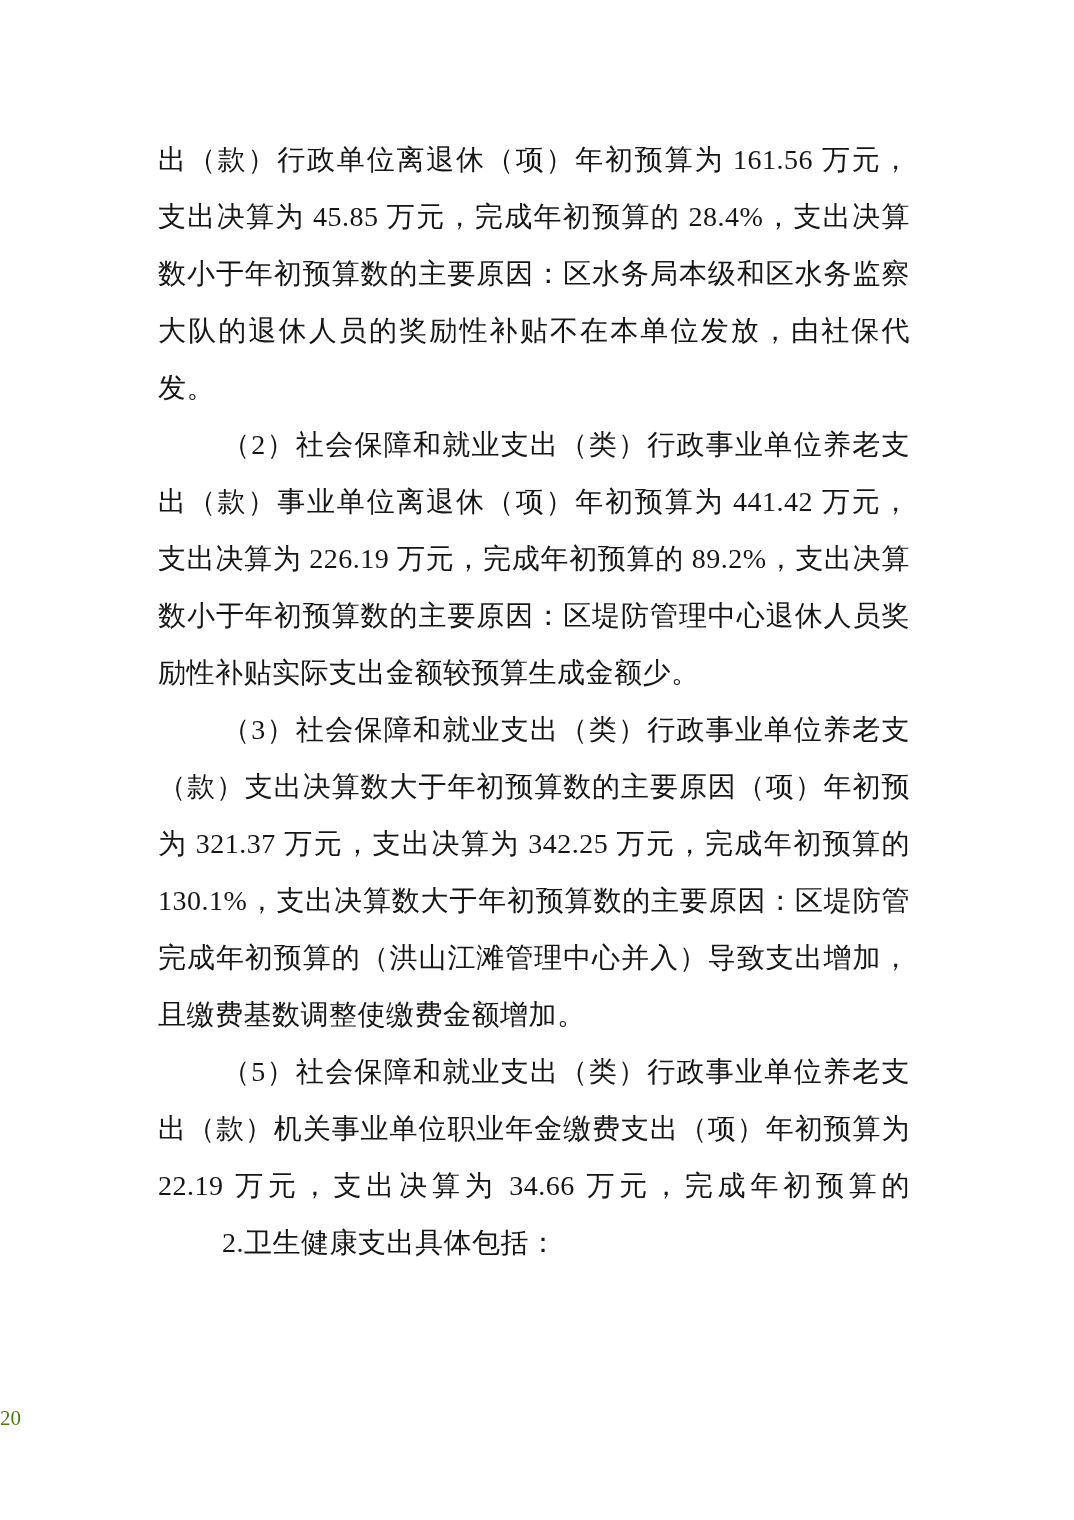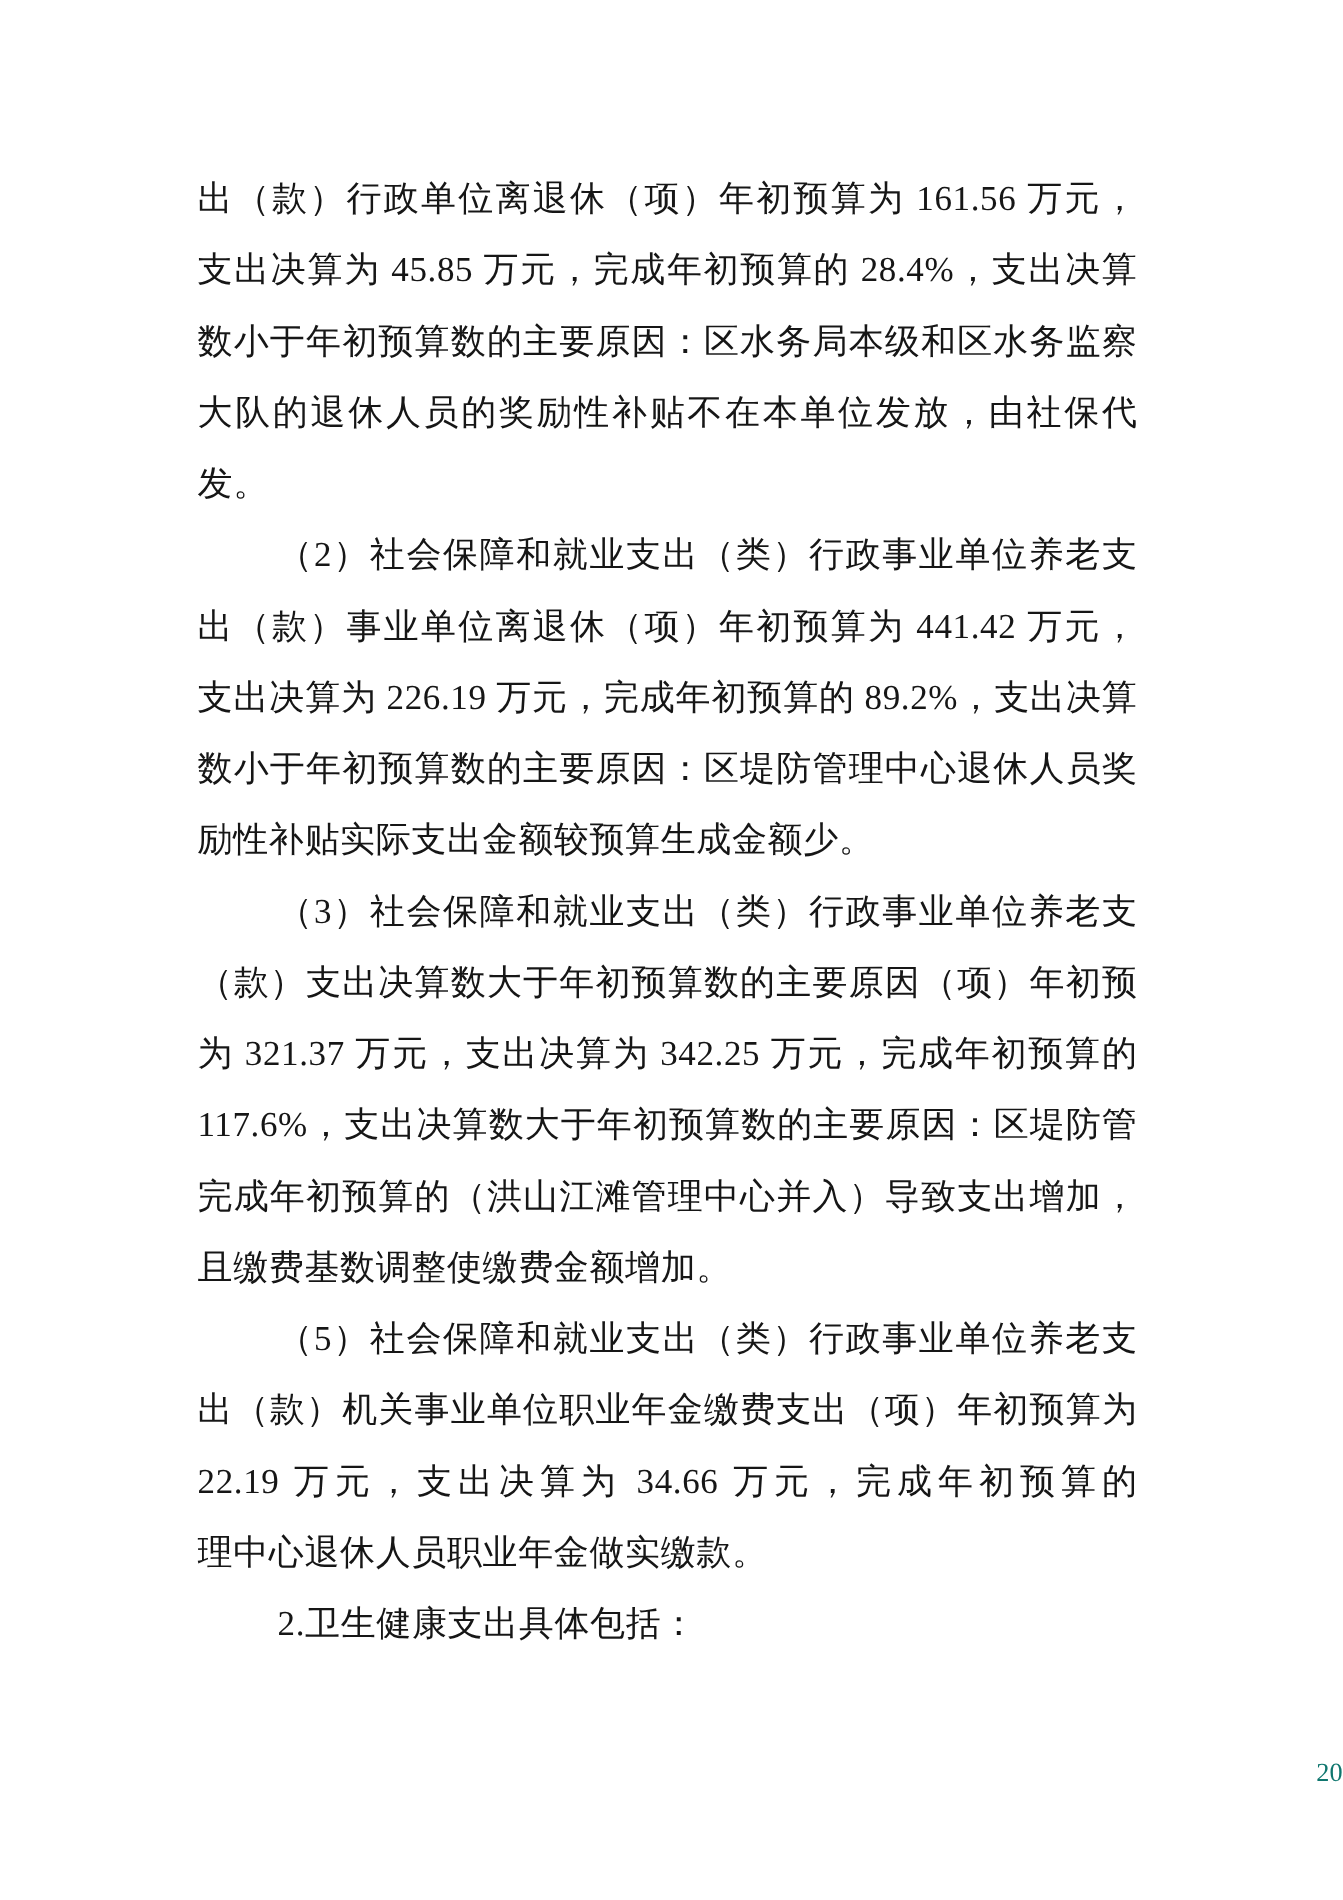--- a/index.html
+++ b/index.html
@@ -35,47 +35,46 @@
     text-align-last: justify;
   }
   .line.indent {
     text-indent: 64px;
   }
   .page-number {
     position: absolute;
     left: 0;
     top: 1405px;
     width: 100%;
-    text-align: right;
+    text-align: left;
     font-size: 21px;
     line-height: 26px;
-    color: #0f766e;
+    color: #4d7c0f;
   }
 </style>
 </head>
 <body>
 
 <div class="page">
   <div class="doc-body">
     <div class="line fill">出（款）行政单位离退休（项）年初预算为 161.56 万元，</div>
     <div class="line fill">支出决算为 45.85 万元，完成年初预算的 28.4%，支出决算</div>
     <div class="line fill">数小于年初预算数的主要原因：区水务局本级和区水务监察</div>
     <div class="line fill">大队的退休人员的奖励性补贴不在本单位发放，由社保代</div>
     <div class="line">发。</div>
     <div class="line fill indent">（2）社会保障和就业支出（类）行政事业单位养老支</div>
     <div class="line fill">出（款）事业单位离退休（项）年初预算为 441.42 万元，</div>
     <div class="line fill">支出决算为 226.19 万元，完成年初预算的 89.2%，支出决算</div>
     <div class="line fill">数小于年初预算数的主要原因：区堤防管理中心退休人员奖</div>
     <div class="line">励性补贴实际支出金额较预算生成金额少。</div>
     <div class="line fill indent">（3）社会保障和就业支出（类）行政事业单位养老支出</div>
     <div class="line fill">（款）支出决算数大于年初预算数的主要原因（项）年初预算</div>
     <div class="line fill">为 321.37 万元，支出决算为 342.25 万元，完成年初预算的</div>
-    <div class="line fill">117.6%，支出决算数大于年初预算数的主要原因：区堤防管</div>
+    <div class="line fill">130.1%，支出决算数大于年初预算数的主要原因：区堤防管</div>
     <div class="line fill">完成年初预算的（洪山江滩管理中心并入）导致支出增加，</div>
     <div class="line">且缴费基数调整使缴费金额增加。</div>
     <div class="line fill indent">（5）社会保障和就业支出（类）行政事业单位养老支</div>
     <div class="line fill">出（款）机关事业单位职业年金缴费支出（项）年初预算为</div>
     <div class="line fill">22.19 万元，支出决算为 34.66 万元，完成年初预算的</div>
-    <div class="line">理中心退休人员职业年金做实缴款。</div>
     <div class="line indent">2.卫生健康支出具体包括：</div>
   </div>
   <div class="page-number">20</div>
 </div>
 
 </body></html>

